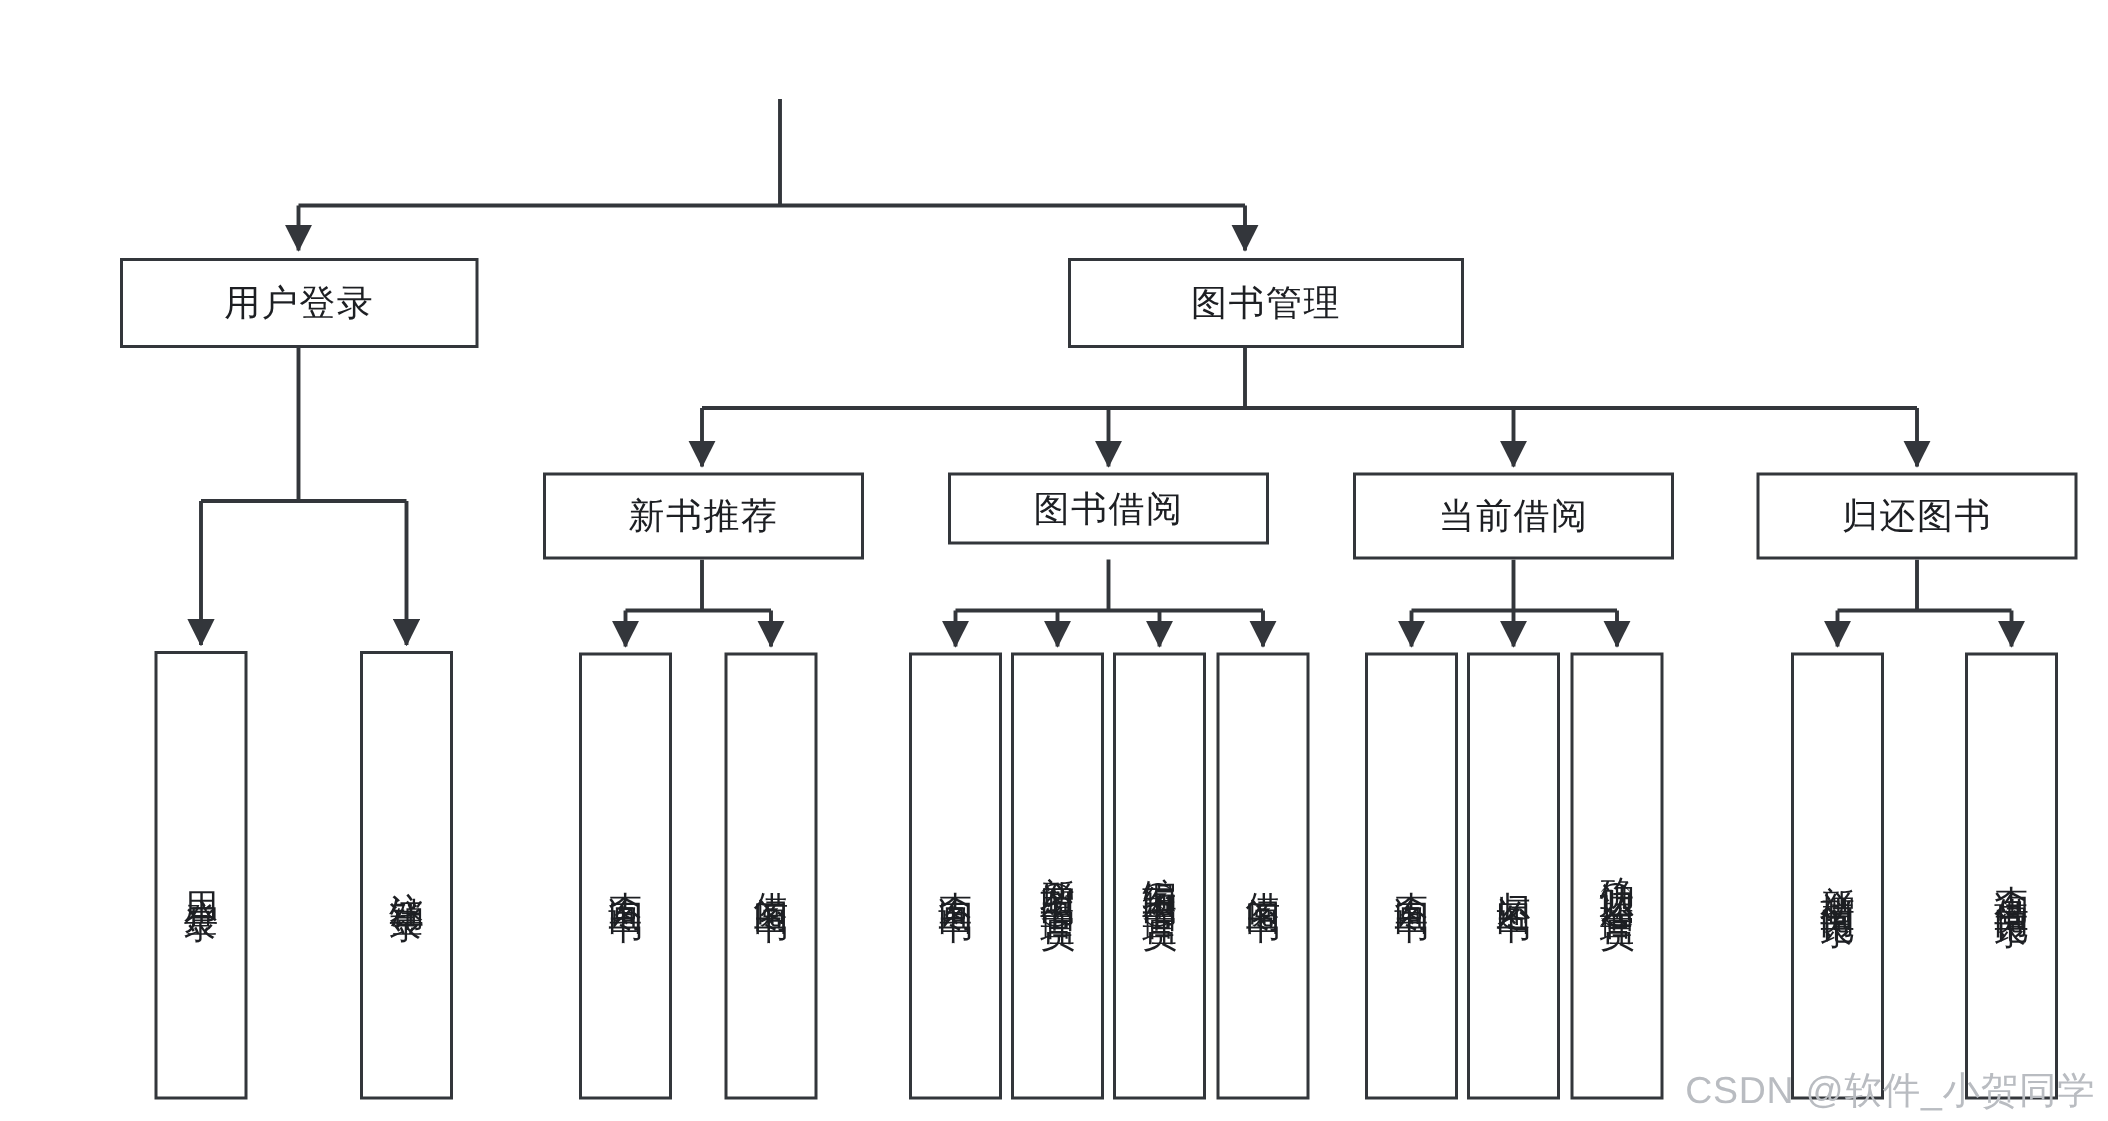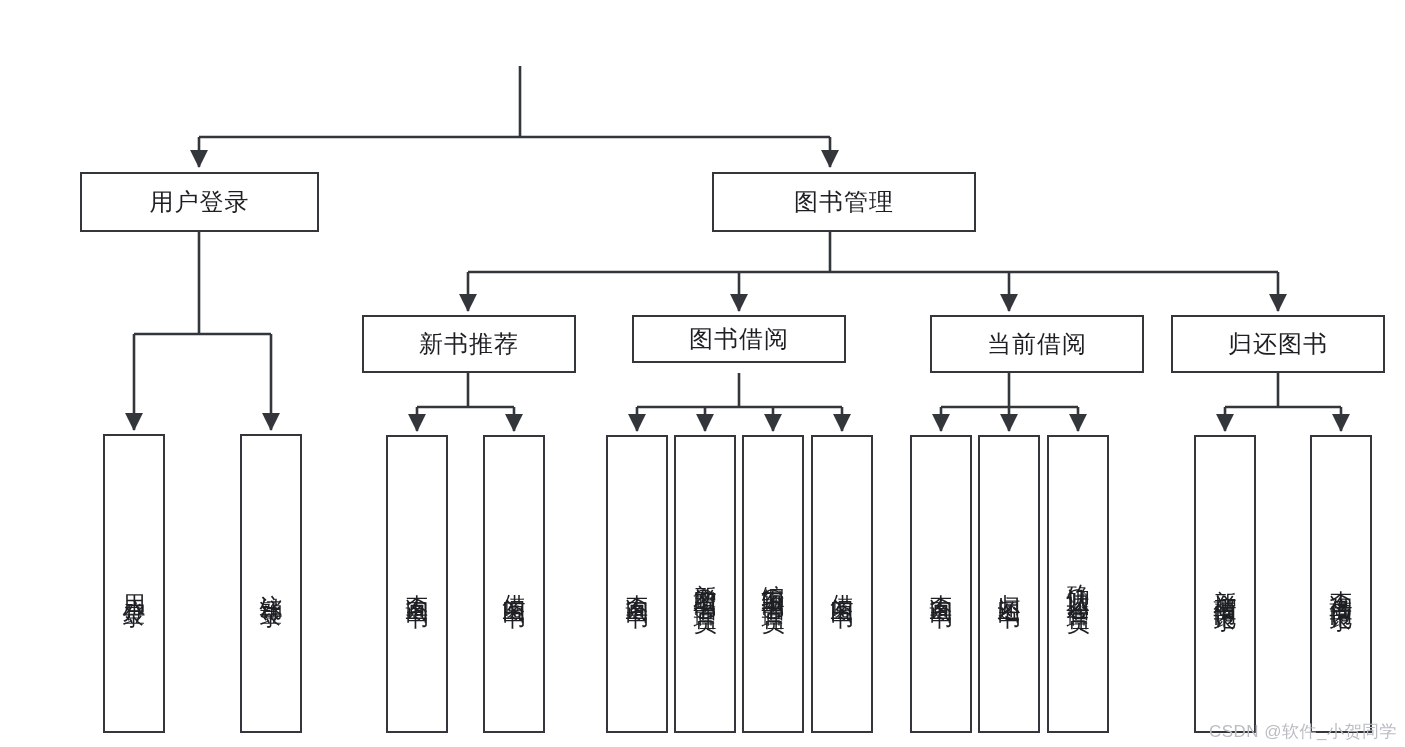--- a/index.html
+++ b/index.html
@@ -49,21 +49,21 @@
     text-orientation: upright;
     letter-spacing: 4px;
     line-height: 1;
     white-space: nowrap;
     text-align: center;
   }
   .watermark {
     position: absolute;
     right: 8px;
     bottom: 4px;
-    font-size: 17px;
+    font-size: 25px;
     color: #b9bcc1;
     z-index: 5;
     white-space: nowrap;
     letter-spacing: 0.5px;
   }
 </style>
 </head>
 <body>
 
 <div id="diagram">
@@ -125,21 +125,21 @@
   <div class="node horiz" style="left:712px; top:172px; width:264px; height:60px;">
     <span>图书管理</span>
   </div>
 
   <div class="node horiz" style="left:362px; top:315px; width:214px; height:58px;">
     <span>新书推荐</span>
   </div>
   <div class="node horiz" style="left:632px; top:315px; width:214px; height:48px;">
     <span>图书借阅</span>
   </div>
-  <div class="node horiz" style="left:930px; top:315px; width:214px; height:58px;">
+  <div class="node horiz" style="left:902px; top:315px; width:214px; height:58px;">
     <span>当前借阅</span>
   </div>
   <div class="node horiz" style="left:1171px; top:315px; width:214px; height:58px;">
     <span>归还图书</span>
   </div>
 
   <div class="node vert" style="left:103px; top:434px; width:62px; height:299px;">
     <span class="vtext">用户登录</span>
   </div>
   <div class="node vert" style="left:240px; top:434px; width:62px; height:299px;">

